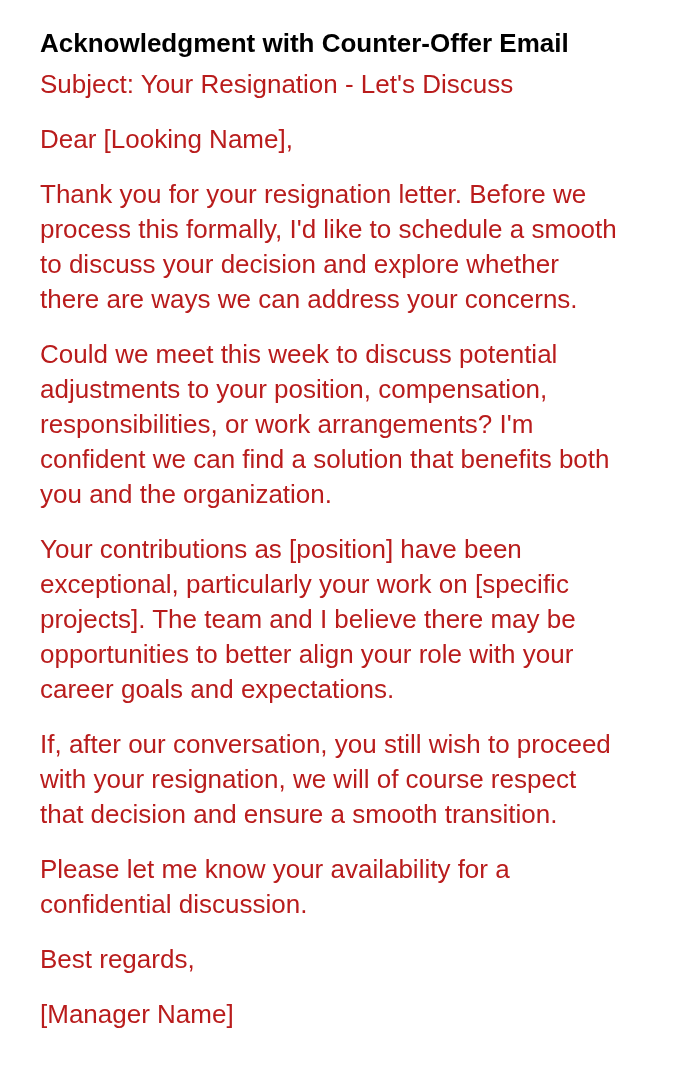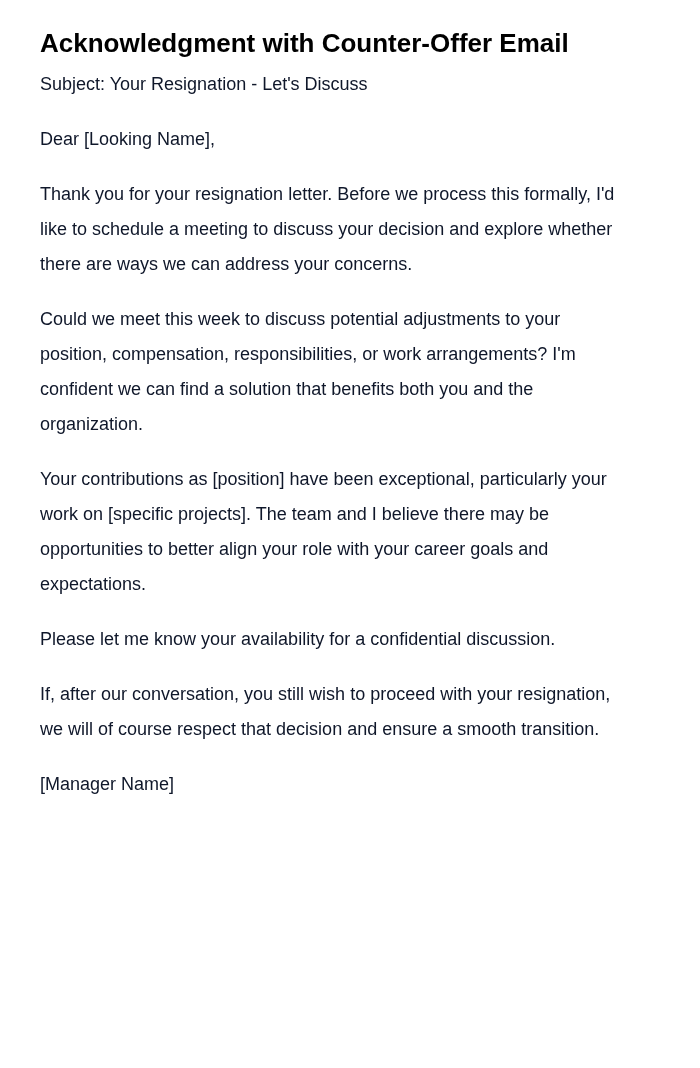--- a/index.html
+++ b/index.html
@@ -27,46 +27,47 @@
   h1.email-title {
     margin: 0 0 7px 0;
     font-size: 26px;
     line-height: 33px;
     font-weight: 700;
     color: #000000;
     letter-spacing: 0;
   }
   p.line {
     margin: 0 0 20px 0;
-    font-size: 18px;
+    font-size: 26px;
     line-height: 35px;
     font-weight: 400;
-    color: #0f172a;
+    color: #b91c1c;
   }
 </style>
 </head>
 <body>
 
 <div class="page">
   <div class="content">
 
     <h1 class="email-title">Acknowledgment with Counter-Offer Email</h1>
 
     <p class="line">Subject: Your Resignation - Let's Discuss</p>
 
     <p class="line">Dear [Looking Name],</p>
 
-    <p class="line">Thank you for your resignation letter. Before we process this formally, I'd like to schedule a meeting to discuss your decision and explore whether there are ways we can address your concerns.</p>
+    <p class="line">Thank you for your resignation letter. Before we process this formally, I'd like to schedule a smooth to discuss your decision and explore whether there are ways we can address your concerns.</p>
 
     <p class="line">Could we meet this week to discuss potential adjustments to your position, compensation, responsibilities, or work arrangements? I'm confident we can find a solution that benefits both you and the organization.</p>
 
     <p class="line">Your contributions as [position] have been exceptional, particularly your work on [specific projects]. The team and I believe there may be opportunities to better align your role with your career goals and expectations.</p>
 
+    <p class="line">If, after our conversation, you still wish to proceed with your resignation, we will of course respect that decision and ensure a smooth transition.</p>
+
     <p class="line">Please let me know your availability for a confidential discussion.</p>
 
-    <p class="line">If, after our conversation, you still wish to proceed with your resignation, we will of course respect that decision and ensure a smooth transition.</p>
 
-
+    <p class="line">Best regards,</p>
 
     <p class="line">[Manager Name]</p>
 
   </div>
 </div>
 
 </body></html>

